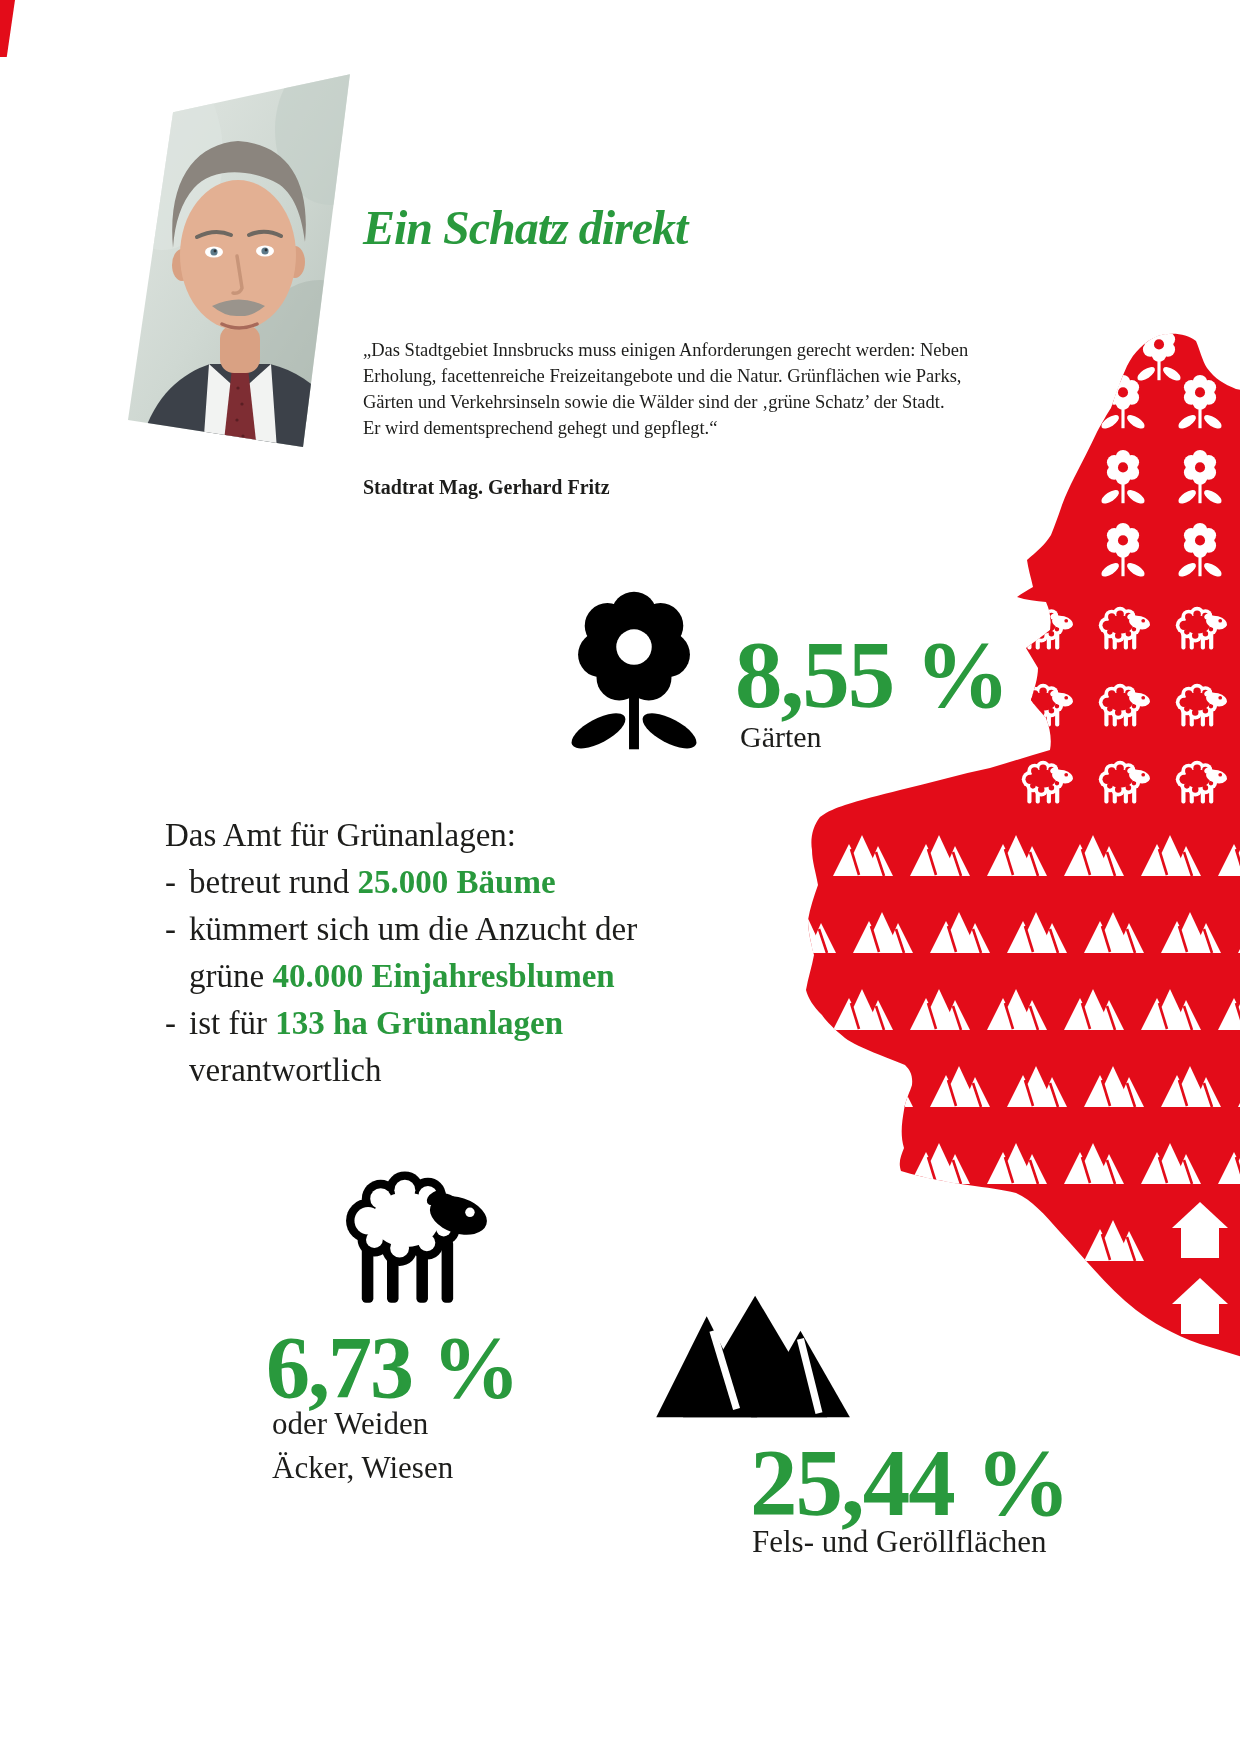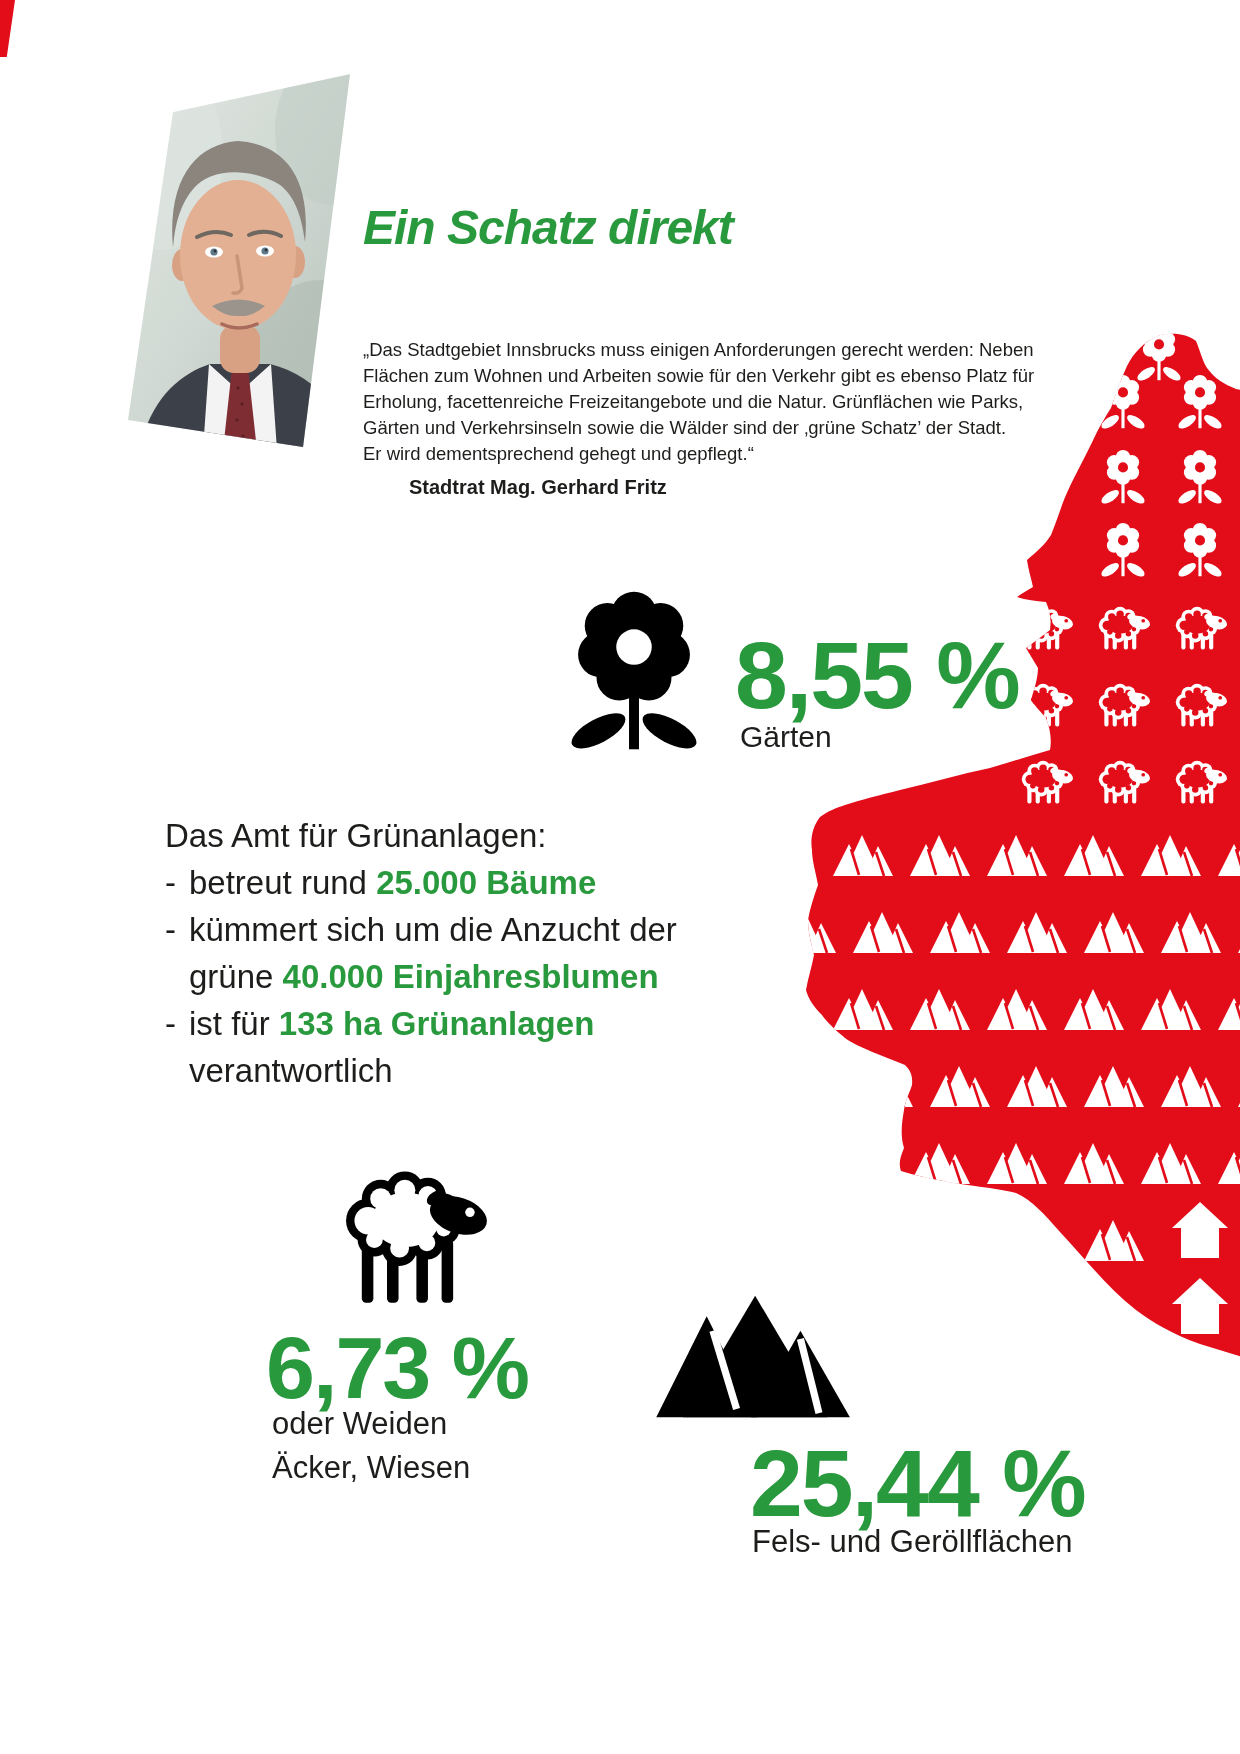--- a/index.html
+++ b/index.html
@@ -1,34 +1,34 @@
 <!DOCTYPE html>
 <html><head>
 <meta charset="utf-8">
 <style>
   html,body{margin:0;padding:0;background:#fff;}
   .page{position:relative;width:1240px;height:1590px;background:#ffffff;overflow:hidden;
-        font-family:Liberation Sans, sans-serif;color:#1d1d1b;}
+        font-family:Liberation Serif, serif;color:#1d1d1b;}
   .abs{position:absolute;}
 
   
   .corner-tab{left:0;top:0;width:15px;height:57px;background:#e30c19;
               clip-path:polygon(0 0,100% 0,45% 100%,0 100%);}
 
   
   .photo{left:125px;top:70px;width:230px;height:380px;
          clip-path:polygon(20.9% 11.1%,97.8% 1.1%,77.4% 99.2%,1.3% 92.1%);}
   .photo svg{width:100%;height:100%;display:block;}
 
   
   .headline{left:363px;top:198px;font-size:48px;line-height:60px;font-weight:bold;
             font-style:italic;color:#29993d;letter-spacing:-1px;}
   .quote{left:363px;top:337px;font-size:18.5px;line-height:26px;color:#1d1d1b;}
   .quote div{white-space:nowrap;}
-  .attribution{left:363px;top:476px;font-size:20px;font-weight:bold;margin-left:46px;}
+  .attribution{left:363px;top:476px;font-size:20px;font-weight:bold;}
 
   
   .big-num{font-weight:bold;color:#29993d;letter-spacing:-2px;line-height:1;}
   .num-gardens{left:735px;top:628px;font-size:95px;}
   .label-gardens{left:740px;top:712px;font-size:30px;margin-top:8px;}
   .num-fields{left:266px;top:1324px;font-size:88px;}
   .label-fields{left:272px;top:1402px;font-size:31px;line-height:44px;}
   .num-rocks{left:750px;top:1436px;font-size:95px;}
   .label-rocks{left:752px;top:1524px;font-size:31px;}
 
@@ -97,21 +97,20 @@
       <path d="M97,254 q17,8 35,0" stroke="#a86a5a" stroke-width="3.5" fill="none" stroke-linecap="round"></path>
     </svg>
   </div>
 
   <div class="abs headline">
     <div>Ein Schatz direkt</div>
   </div>
 
   <div class="abs quote">
     <div>„Das Stadtgebiet Innsbrucks muss einigen Anforderungen gerecht werden: Neben</div>
-    <div>Flächen zum Wohnen und Arbeiten sowie für den Verkehr gibt es ebenso Platz für</div>
     <div>Erholung, facettenreiche Freizeitangebote und die Natur. Grünflächen wie Parks,</div>
     <div>Gärten und Verkehrsinseln sowie die Wälder sind der ‚grüne Schatz’ der Stadt.</div>
     <div>Er wird dementsprechend gehegt und gepflegt.“</div>
   </div>
   <div class="abs attribution">Stadtrat Mag. Gerhard Fritz</div>
 
   <svg class="abs flower-svg" viewBox="0 0 100 125">
     <g fill="#000000">
       <circle cx="50" cy="17" r="16"></circle>
         <circle cx="68.7" cy="25" r="16"></circle>

